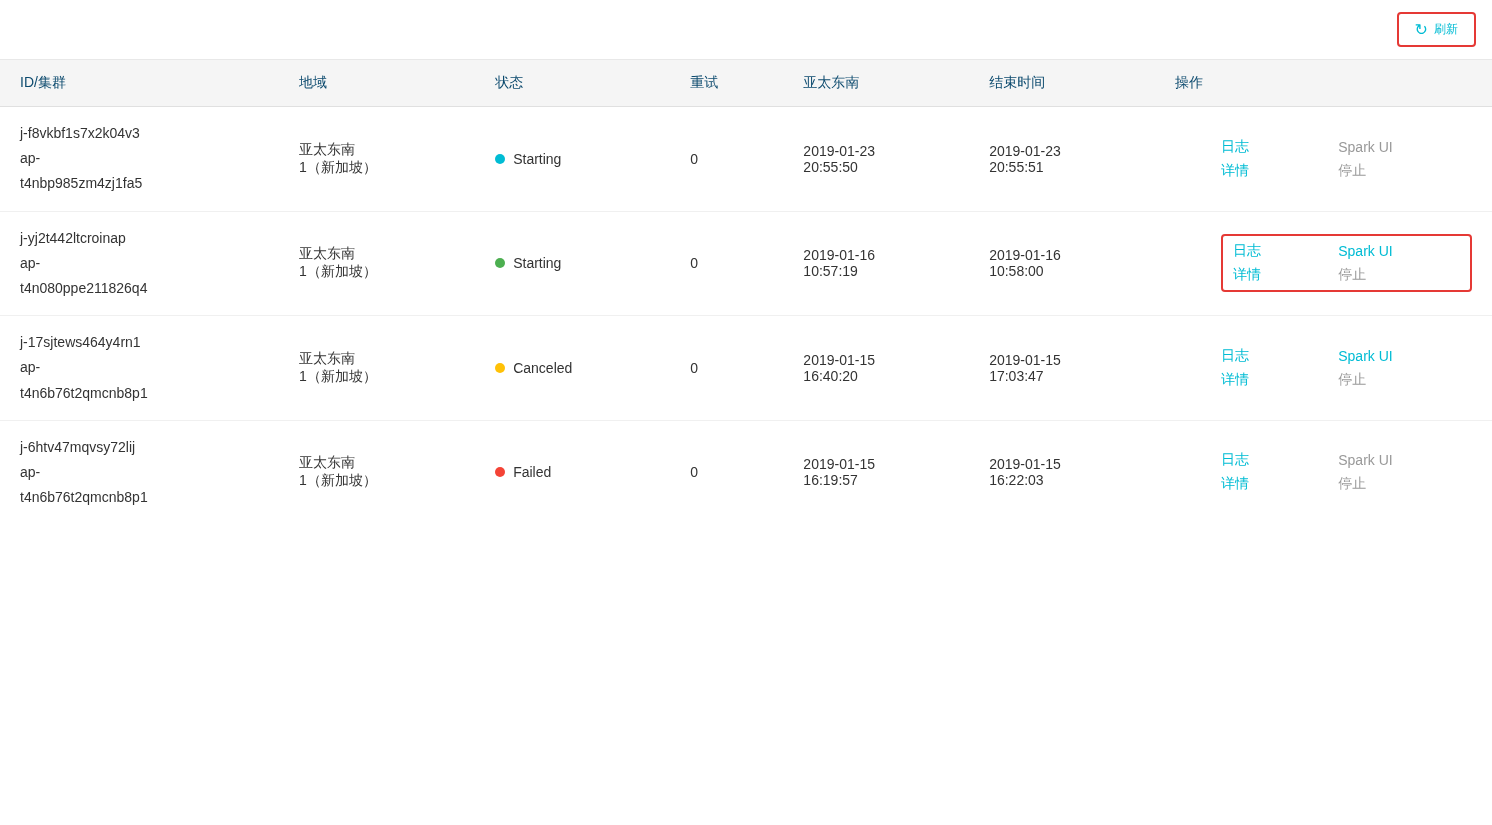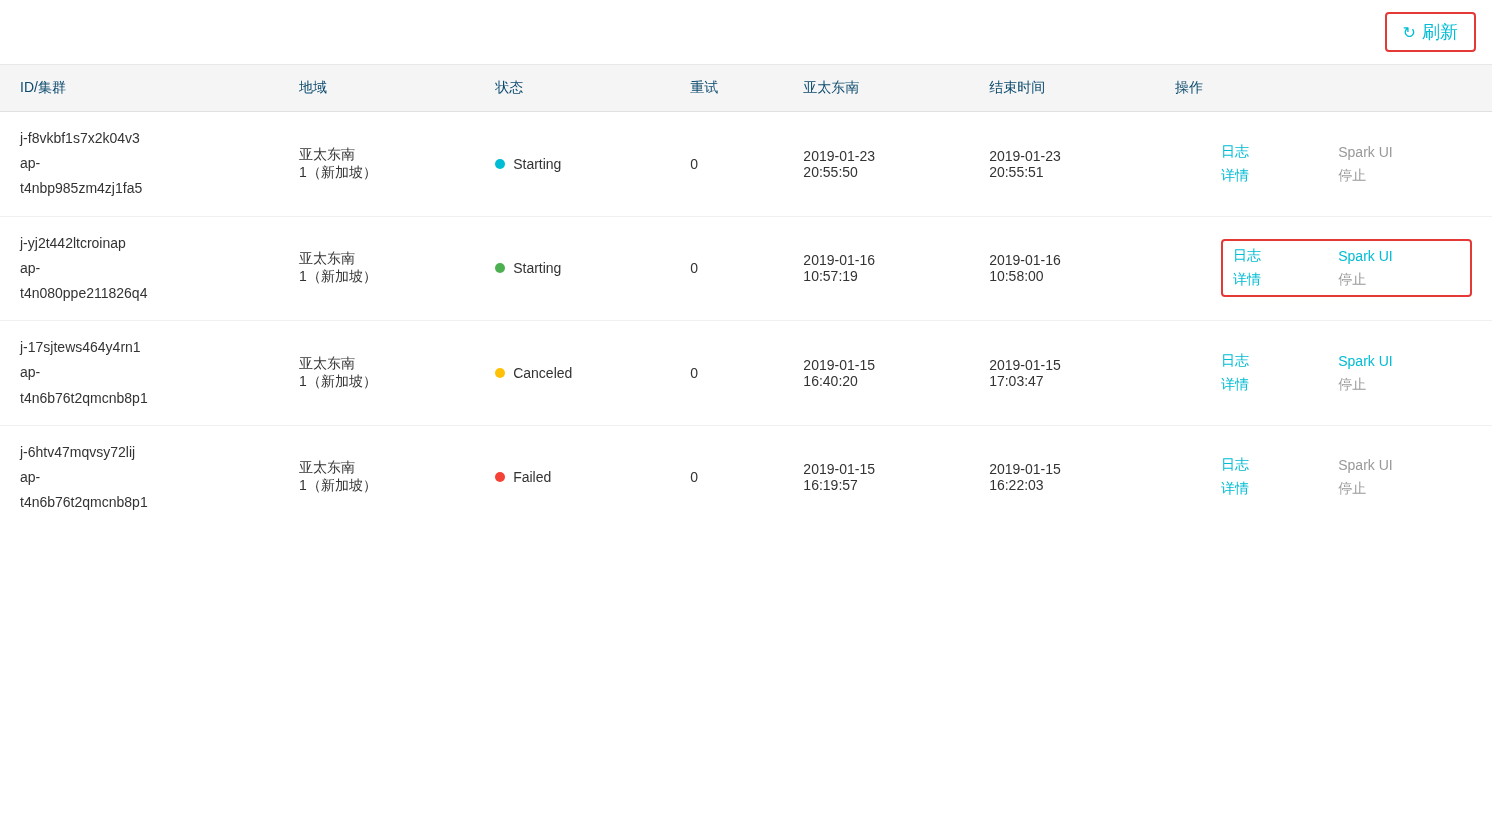--- a/index.html
+++ b/index.html
@@ -99,21 +99,21 @@
     .action-link-gray {
       color: #999;
       font-size: 14px;
     }
     .highlighted-actions {
       border: 2px solid #e53935;
       border-radius: 4px;
       padding: 6px 10px;
     }
     .refresh-btn-label {
-      font-size: 18px;
+      font-size: 12px;
     }
   </style>
 </head>
 <body>
 
 <div class="top-bar">
   <button class="refresh-btn">
     <span class="refresh-icon">↻</span>
     <span class="refresh-btn-label">刷新</span>
   </button>

